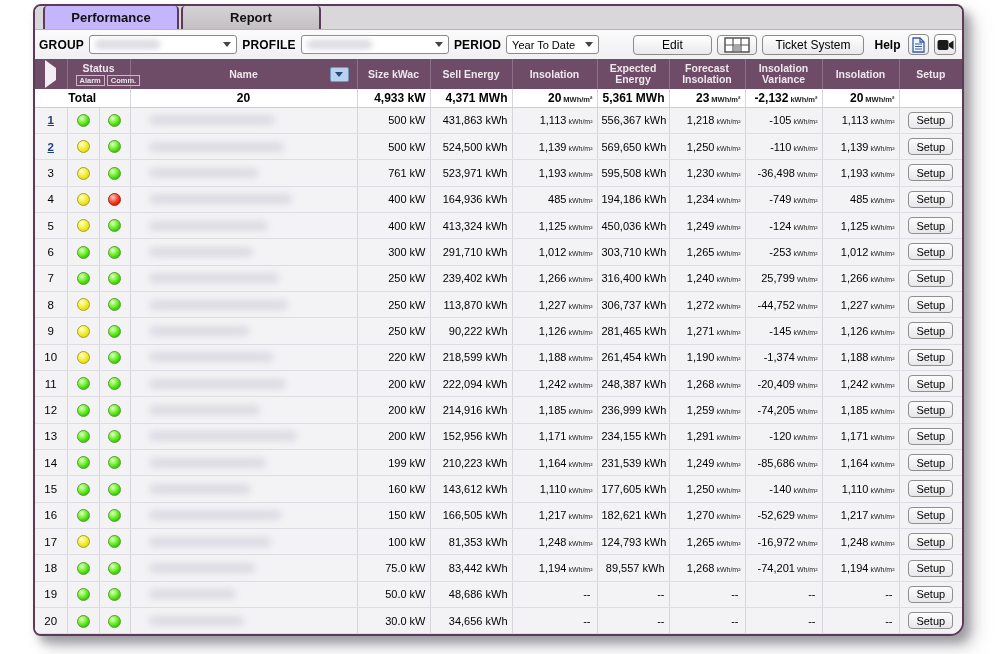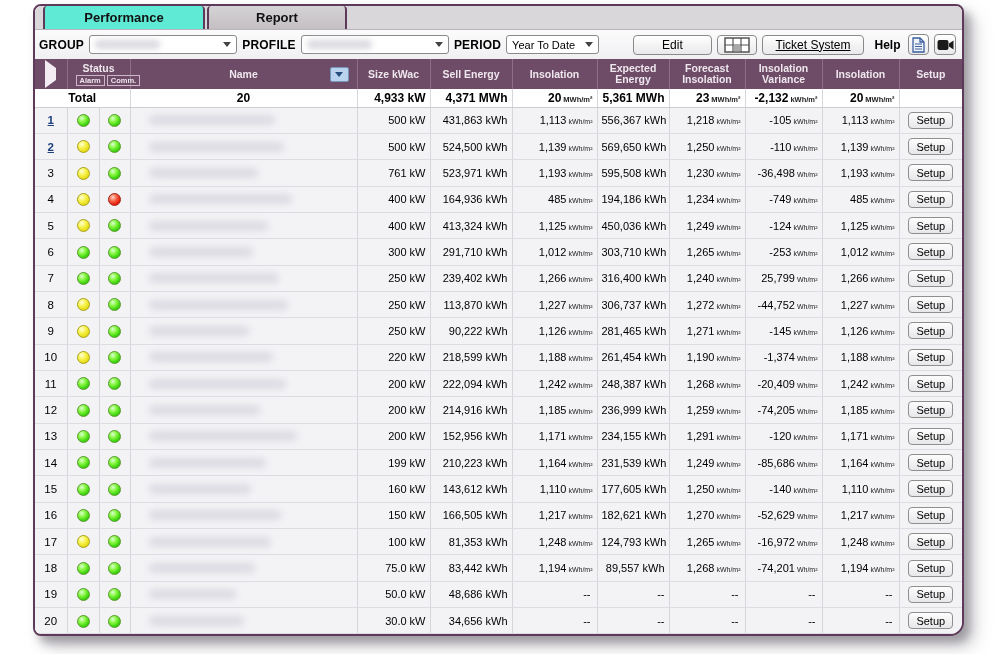--- a/index.html
+++ b/index.html
@@ -10,37 +10,37 @@
     border:2px solid #5d3a59; border-radius:8px 8px 14px 8px;
     background:#ffffff;
     box-shadow:6px 7px 10px rgba(110,105,115,.55), 12px 12px 16px rgba(150,145,155,.35);
     overflow:hidden;
   }
 
   
   .tabbar { height:24px; background:#d9d7d9; display:flex; align-items:stretch; border-bottom:1px solid #b9b4b9; }
   .tab { display:flex; align-items:center; justify-content:center; font-size:13px; font-weight:bold; color:#111;
          border-right:2px solid #5d3a59; border-left:2px solid #5d3a59; border-radius:4px 4px 0 0; margin-top:0; cursor:default; }
-  .tab.active { width:162px; background:#5eead4; margin-left:8px; border-top:0; }
+  .tab.active { width:136px; background:#c4b5fd; margin-left:8px; border-top:0; }
   .tab.inactive { width:140px; background:linear-gradient(#d6d3d6,#c3bfc3); margin-left:2px; border-top:0; }
 
   
   .toolbar { height:29px; background:linear-gradient(#fbfbfc,#f0eff2); display:flex; align-items:center; padding:0 6px 0 4px; gap:5px; }
   .tb-label { font-size:12px; font-weight:bold; color:#000; letter-spacing:.2px; }
   .ddl { height:19px; background:#fff; border:1px solid #8a8a8a; border-radius:3px; display:flex; align-items:center; justify-content:space-between; padding:0 5px; }
   .ddl .smudge { width:65px; height:9px; background:#d9d9df; border-radius:4px; filter:blur(3px); }
   .ddl-chev { width:0; height:0; border-left:4px solid transparent; border-right:4px solid transparent; border-top:5px solid #444; margin-left:6px; }
   .ddl-group { width:150px; }
   .ddl-profile { width:150px; }
   .ddl-period { width:94px; font-size:11px; color:#000; }
   .btn { height:20px; background:linear-gradient(#ffffff,#e9e8ea); border:1px solid #8a8a8a; border-radius:4px;
          font-size:12px; color:#000; display:flex; align-items:center; justify-content:center; padding:0 10px; cursor:default; }
   .btn-edit { width:80px; }
   .btn-grid { width:40px; padding:0; }
-  .btn-ticket { width:104px;text-decoration:underline; }
+  .btn-ticket { width:104px; }
   .spacer { flex:1; }
   .help-label { font-size:12px; font-weight:bold; margin-right:2px; }
   .icon-btn { width:22px; height:21px; padding:0; }
 
   
   table { border-collapse:collapse; table-layout:fixed; width:927px; }
   col.c-num{width:32px} col.c-alarm{width:32px} col.c-comm{width:31px} col.c-name{width:227px}
   col.c-size{width:73px} col.c-sell{width:82px} col.c-ins{width:85px} col.c-exp{width:72px}
   col.c-fore{width:76px} col.c-var{width:77px} col.c-ins2{width:77px} col.c-setup{width:63px}
 

